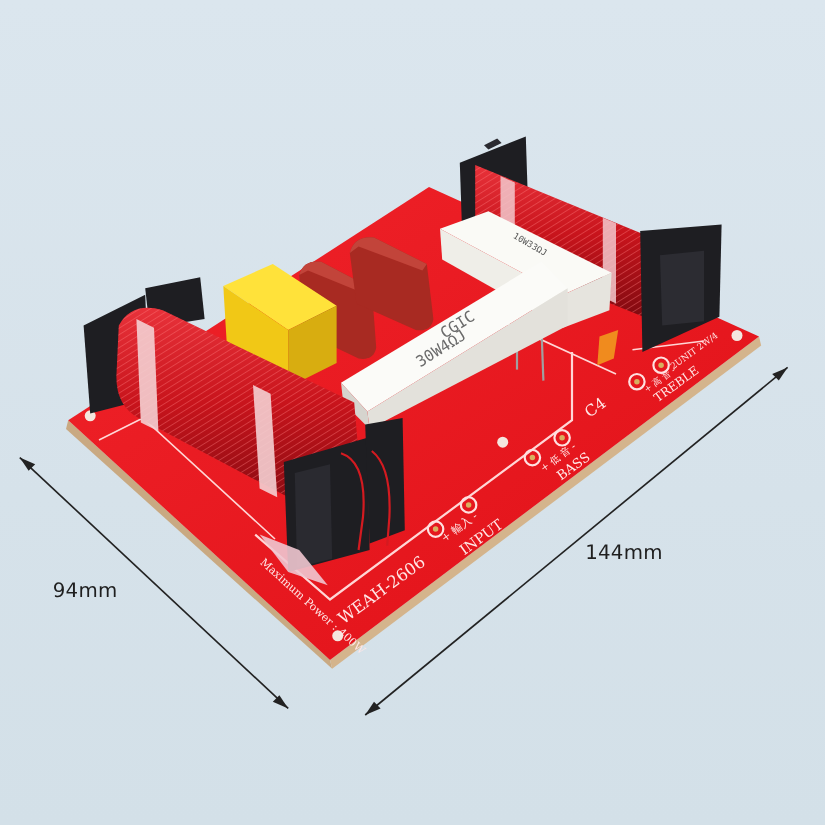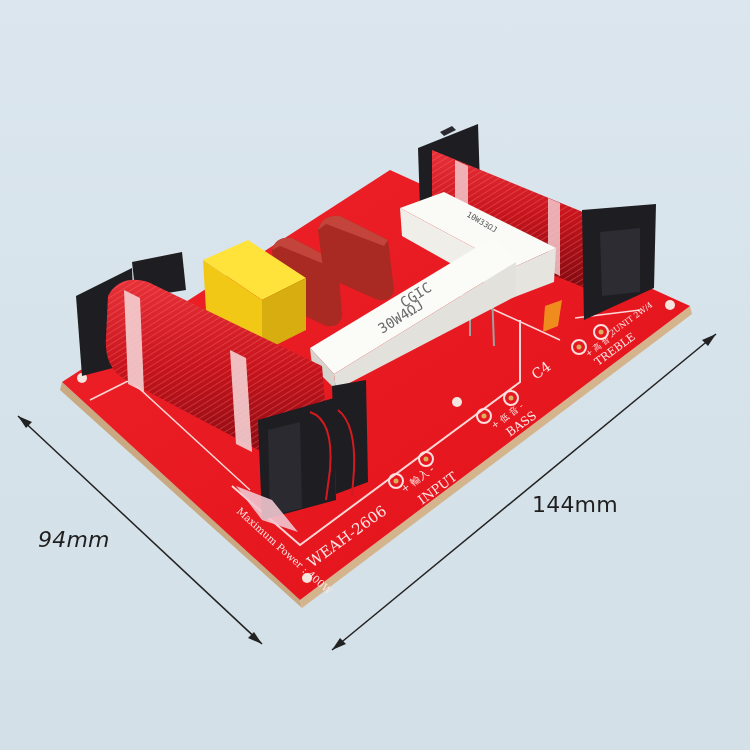--- a/index.html
+++ b/index.html
@@ -1,19 +1,19 @@
 <!DOCTYPE html>
 <html><head>
 <meta charset="utf-8">
 <style>
   html,body{margin:0;padding:0;}
   body{width:750px;height:750px;overflow:hidden;background:#d9e5ec;font-family:"Liberation Sans",sans-serif;}
   .stage{position:relative;width:750px;height:750px;background:linear-gradient(180deg,#dbe6ee 0%,#d6e2ea 60%,#d3e0e8 100%);}
   svg.scene{position:absolute;left:0;top:0;}
-  .dim-label{position:absolute;color:#1f1f1f;font-size:22px;font-family:"DejaVu Sans",sans-serif;letter-spacing:0.2px;}
+  .dim-label{position:absolute;color:#1f1f1f;font-size:18px;font-family:"DejaVu Sans",sans-serif;letter-spacing:0.2px;}
   .silk{font-family:"DejaVu Serif",serif;fill:#ffe6e6;}
 </style>
 </head>
 <body>
 
 <div class="stage">
 <svg class="scene" width="750" height="750" viewBox="0 0 750 750">
   <defs>
     <linearGradient id="coilG" x1="0" y1="0" x2="0" y2="1">
       <stop offset="0" stop-color="#e8323a"></stop>
@@ -140,15 +140,15 @@
     <polygon points="18,416 32,422 26,428" fill="#222"></polygon>
     <polygon points="262,644 248,638 254,632" fill="#222"></polygon>
   </g>
   <g>
     <line x1="332" y1="650" x2="716" y2="334" stroke="#222" stroke-width="1.5"></line>
     <polygon points="332,650 340,638 346,644" fill="#222"></polygon>
     <polygon points="716,334 708,346 702,340" fill="#222"></polygon>
   </g>
 </svg>
 
-<div class="dim-label" style="left:38px;top:527px;font-style:italic;">94mm</div>
+<div class="dim-label" style="left:48px;top:527px;">94mm</div>
 <div class="dim-label" style="left:532px;top:492px;">144mm</div>
 </div>
 
 </body></html>

